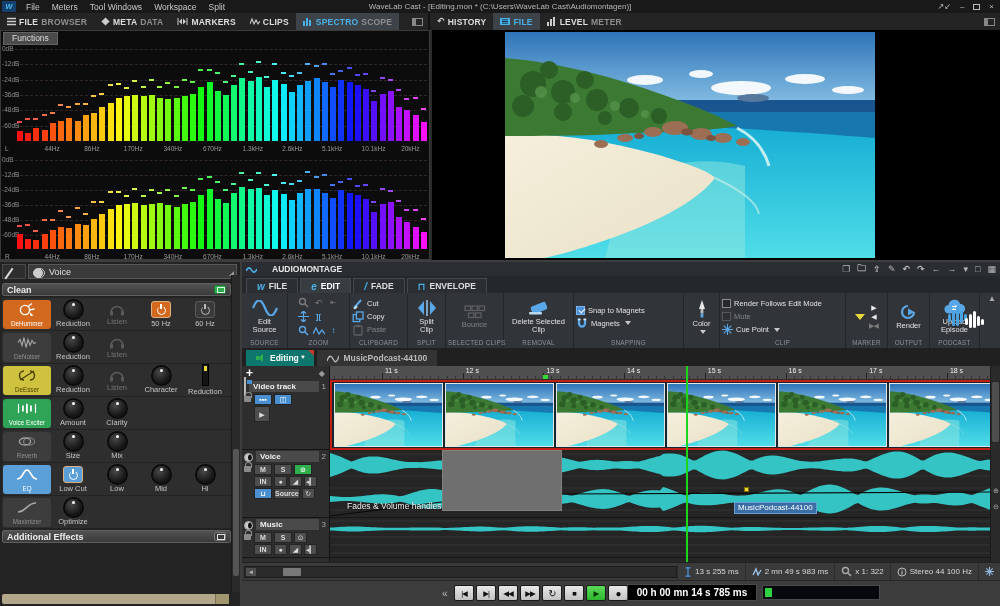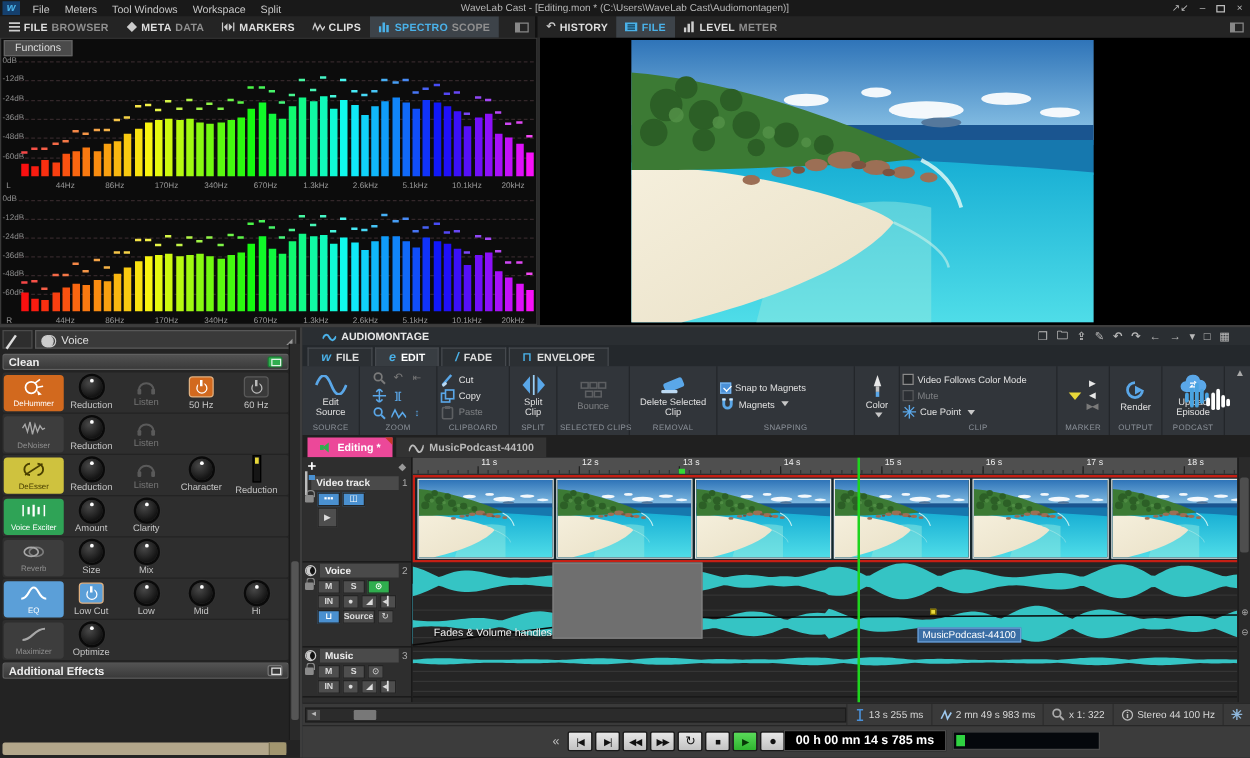--- a/index.html
+++ b/index.html
@@ -71,21 +71,21 @@
 .pwr::before{content:"";position:absolute;left:50%;top:50%;width:7px;height:7px;margin:-3px 0 0 -4.5px;border:1.5px solid var(--fg,#bbb);border-radius:50%}
 .pwr::after{content:"";position:absolute;left:50%;top:2px;width:2px;height:5px;margin-left:-1px;background:var(--fg,#bbb);box-shadow:0 0 0 1.5px var(--bg,#3a3a3a)}
 .vmeter{width:7px;height:22px;background:#151515;border:1px solid #000;position:relative}
 .vmeter::after{content:"";position:absolute;left:1px;right:1px;top:1px;height:5px;background:#e8d83a}
 #insp-scroll{position:absolute;right:0;top:13px;width:9px;bottom:14px;background:#2a2a2a;border-left:1px solid #1a1a1a}
 #insp-thumb{position:absolute;left:1px;right:1px;top:55%;height:40%;background:#555;border-radius:2px}
 #tanbar{position:absolute;left:2px;right:11px;bottom:2px;height:10px;background:#b3a78b;border-radius:2px;display:flex}
 #tanbar .tb-end{margin-left:auto;width:14px;background:#a2966f;border-left:1px solid #7c7355}
 
 #montage{position:absolute;left:242px;top:262px;width:758px;height:344px;background:#2e3236;z-index:10}
-#mt-header{height:14px;display:flex;align-items:center;background:#2a2e32;font-size:8.5px;font-weight:bold;color:#e8e8e8;padding:0 16px;gap:4px}
+#mt-header{height:14px;display:flex;align-items:center;background:#2a2e32;font-size:8.5px;font-weight:bold;color:#e8e8e8;padding:0 4px;gap:15px}
 #mt-hicons{margin-left:auto;display:flex;gap:7px;align-items:center;color:#b8b8b8;font-size:9px}
 #rb-tabs{height:17px;display:flex;align-items:flex-end;background:#24282c;padding-left:4px;gap:2px}
 .rtab{display:flex;align-items:center;gap:4px;height:15px;padding:0 10px;font-size:8.5px;font-weight:bold;color:#ddd;background:#2b2f33;border:1px solid #45494e;border-bottom:none}
 .rtab.active{background:#383d42;color:#fff}
 .rtab .ric{color:#4ab1e8;font-style:italic;font-weight:bold;font-size:10px}
 #ribbon{height:55px;display:flex;background:#31353a;position:relative}
 .rgroup{display:flex;flex-direction:column;border-right:1px solid #23262a;padding:1px 2px 0;flex:none}
 .rg-items{flex:1;display:flex;align-items:center;justify-content:center;gap:2px}
 .rg-items.col{flex-direction:column;align-items:flex-start;justify-content:center;gap:1px}
 .rg-label{height:9px;font-size:6.3px;color:#8b9199;text-align:center;letter-spacing:.3px;white-space:nowrap}
@@ -96,21 +96,21 @@
 .cb.on{background:#4a90d8;border-color:#79b4ec}
 .cb.on::after{content:"";position:absolute;left:1.5px;top:1px;width:5px;height:3px;border-left:1.5px solid #fff;border-bottom:1.5px solid #fff;transform:rotate(-45deg)}
 .dda{width:0;height:0;border-left:3.5px solid transparent;border-right:3.5px solid transparent;border-top:4px solid #c8c8c8;margin-left:2px}
 #rb-collapse{position:absolute;right:4px;top:1px;color:#aaa;font-size:8px}
 #rb-logo{position:absolute;right:12px;top:12px}
 .zg{display:grid;grid-template-columns:repeat(3,14px);grid-auto-rows:13px;gap:1px}
 .zg span{display:flex;align-items:center;justify-content:center}
 
 #doc-tabs{height:18px;background:#202020;display:flex;align-items:flex-end;gap:3px;padding-left:4px}
 .dtab{display:flex;align-items:center;gap:4px;height:16px;padding:0 10px;font-size:8.5px;font-weight:bold;background:#333;color:#bbb;position:relative}
-.dtab.active{background:#ec4899;color:#fff}
+.dtab.active{background:#0f766e;color:#fff}
 .dtab.active::after{content:"";position:absolute;right:0;top:0;border-left:6px solid transparent;border-top:6px solid #c43a2a}
 .spk{width:10px;height:8px;position:relative}
 .spk::before{content:"";position:absolute;left:0;top:2px;width:3px;height:4px;background:#2fae4e}
 .spk::after{content:"";position:absolute;left:2px;top:0;border-top:4px solid transparent;border-bottom:4px solid transparent;border-right:5px solid #2fae4e}
 
 #track-area{position:absolute;left:0;top:104px;width:758px;height:196px;background:#262626}
 #track-col{position:absolute;left:0;top:0;width:88px;height:196px;background:#2e2e2e;border-right:1px solid #141414}
 #tc-top{height:14px;display:flex;align-items:center;padding:0 4px;color:#eee}
 #add-track{font-size:12px;font-weight:bold;color:#fff}
 #tc-gear{margin-left:auto;color:#999;font-size:8px}
@@ -1023,21 +1023,21 @@
             <span>Color</span>
             <span class="dda"></span>
           </div>
         </div>
         <div class="rg-label"></div>
       </div>
       <div class="rgroup" style="width: 126px;">
         <div class="rg-items col">
           <div class="smallrow">
             <span class="cb"></span>
-            <span>Video Follows Color Mode</span>
+            <span>Render Follows Edit Mode</span>
           </div>
           <div class="smallrow dis">
             <span class="cb"></span>
             <span>Mute</span>
           </div>
           <div class="smallrow">
             <span>
               <svg width="11" height="11" viewBox="0 0 11 11" xmlns="http://www.w3.org/2000/svg">
                 <path d="M5.5,0v11M0,5.5h11M1.7,1.7l7.6,7.6M9.3,1.7l-7.6,7.6" stroke="#5aa7e8" stroke-width="1.1"></path>
               </svg>

